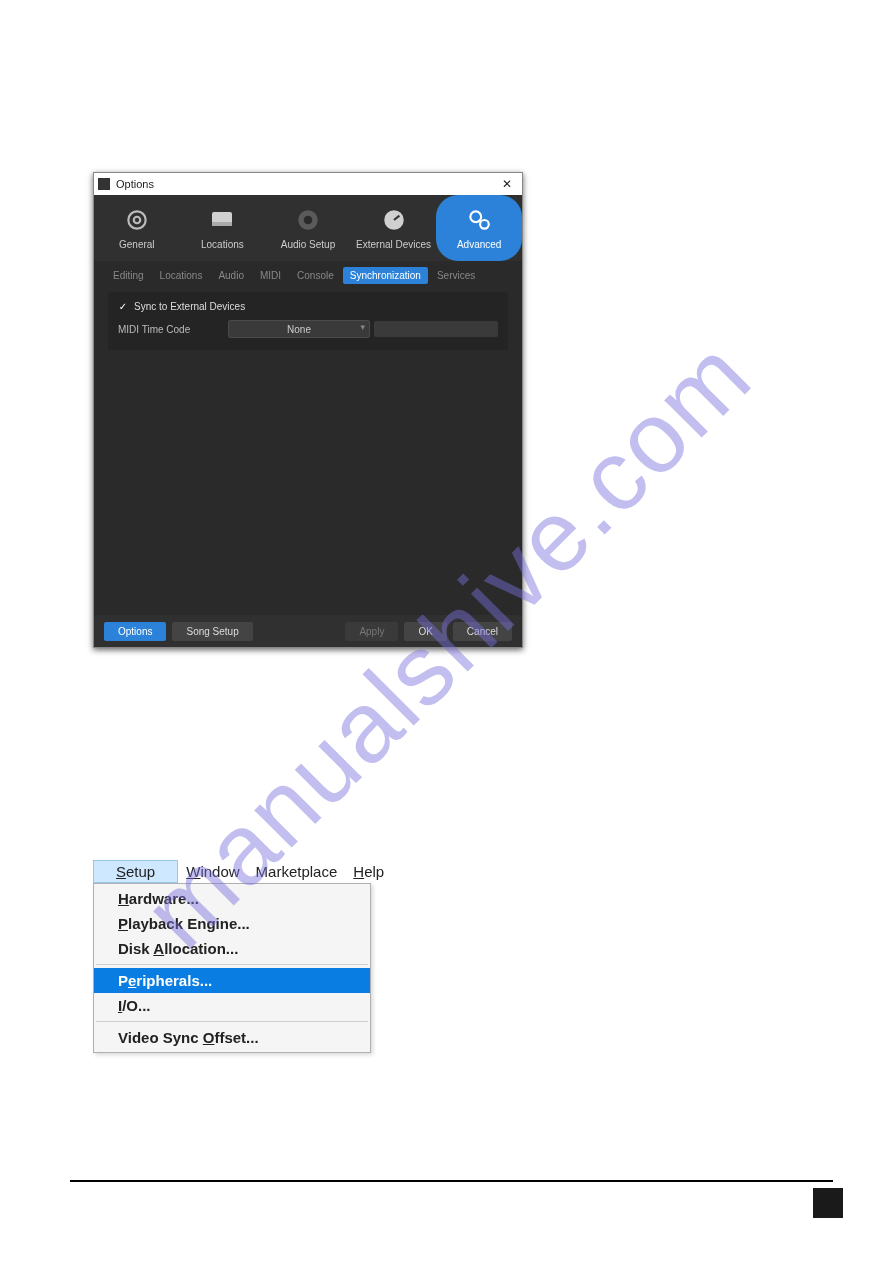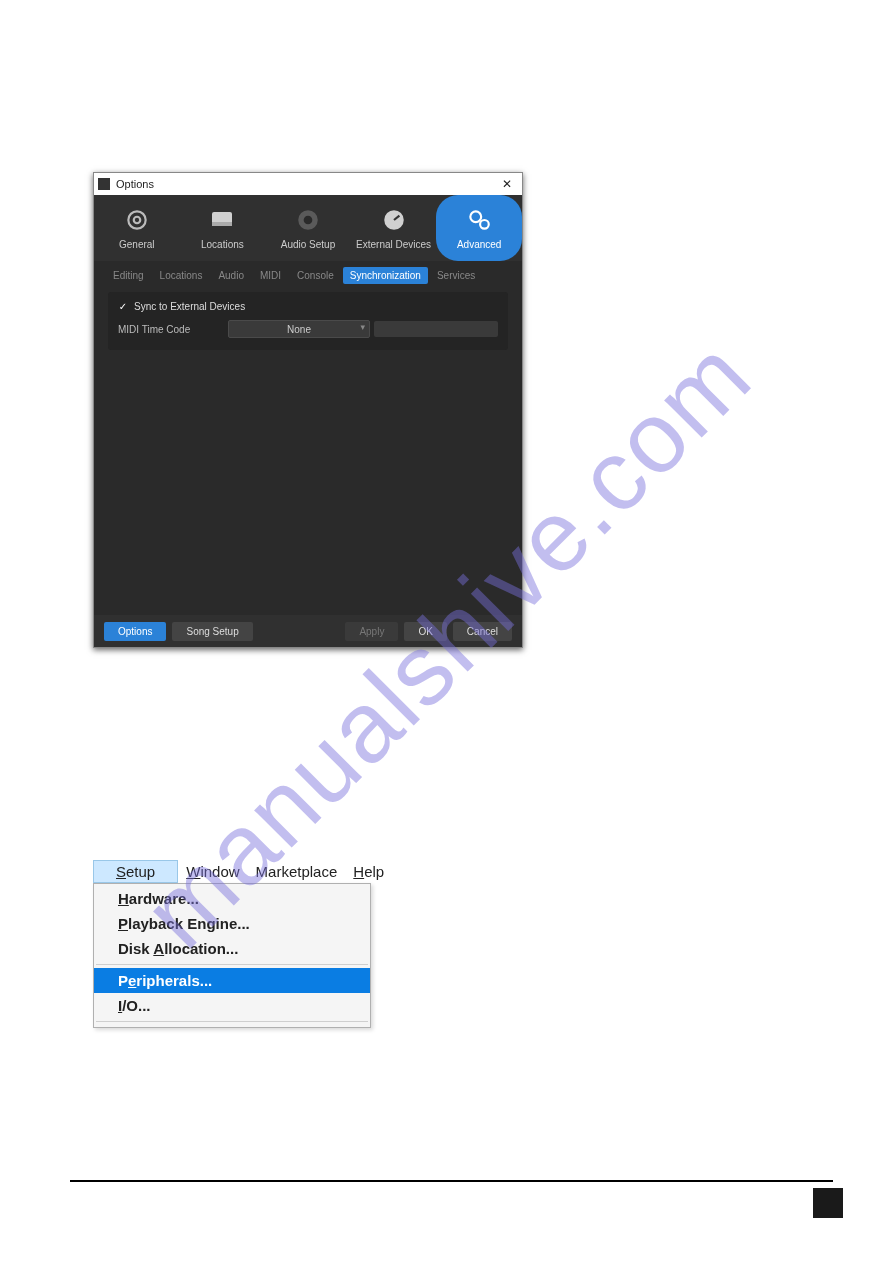--- a/index.html
+++ b/index.html
@@ -344,17 +344,18 @@
     <div class="mi"><span class="ul">H</span><span>elp</span></div>
   </div>
   <div class="dropdown">
     <div class="ditem"><span class="ul">H</span>ardware...</div>
     <div class="ditem"><span class="ul">P</span>layback Engine...</div>
     <div class="ditem">Disk <span class="ul">A</span>llocation...</div>
     <div class="sep"></div>
     <div class="ditem hl">P<span class="ul">e</span>ripherals...</div>
     <div class="ditem"><span class="ul">I</span>/O...</div>
     <div class="sep"></div>
+    <div class="ditem">Video Sync <span class="ul">O</span>ffset...</div>
   </div>
 </div>
 
 <div class="bottom-rule"></div>
 <div class="page-block"></div>
 
 </body></html>

